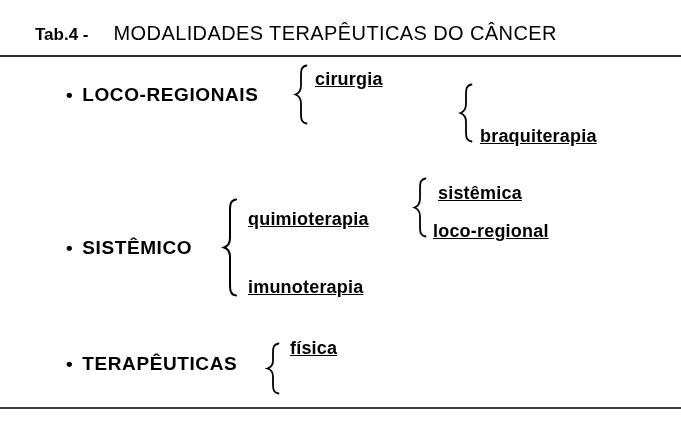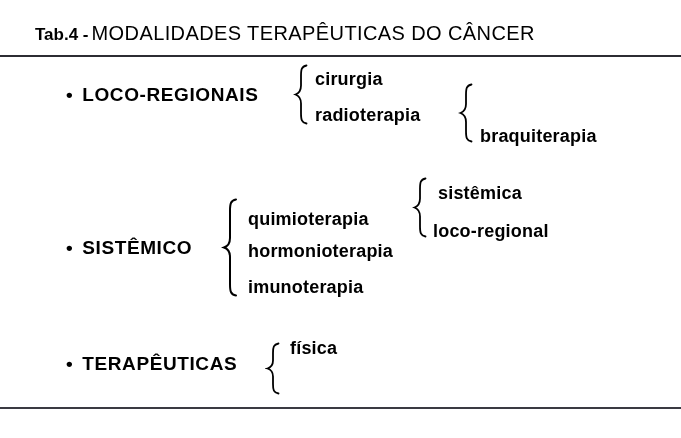--- a/index.html
+++ b/index.html
@@ -15,21 +15,21 @@
     font-family: "Liberation Sans", "DejaVu Sans", sans-serif;
     color: #000000;
     overflow: hidden;
   }
   .title-row {
     position: absolute;
     left: 35px;
     top: 22px;
     display: flex;
     align-items: baseline;
-    gap: 3px;
+    gap: 25px;
     white-space: nowrap;
   }
   .title-prefix {
     font-size: 17px;
     font-weight: bold;
   }
   .title-main {
     font-size: 20px;
     font-weight: normal;
     letter-spacing: 0.4px;
@@ -58,20 +58,21 @@
     font-size: 19px;
     line-height: 24px;
   }
   .item {
     position: absolute;
     font-size: 18px;
     font-weight: bold;
     letter-spacing: 0.2px;
     line-height: 22px;
     white-space: nowrap;
+    text-decoration: underline;
   }
   .brace {
     position: absolute;
   }
   .brace svg { display: block; }
 </style>
 </head>
 <body>
 
 <div class="page">
@@ -89,21 +90,20 @@
     <span>LOCO-REGIONAIS</span>
   </div>
 
   <div class="brace" style="left:293px; top:64px;">
     <svg width="16" height="61" viewBox="0 0 16 61" xmlns="http://www.w3.org/2000/svg">
       <path d="M13.5 1.5 C8.5 2.5 8 5.5 8 12 L8 21.5 C8 26.5 6.5 29 2.5 30.5 C6.5 32 8 34.5 8 39.5 L8 49 C8 55.5 8.5 58.5 13.5 59.5" fill="none" stroke="#000" stroke-width="1.8" stroke-linecap="round"></path>
     </svg>
   </div>
 
   <div class="item" style="left:315px; top:68px;">cirurgia</div>
-  <div class="item" style="left:315px; top:104px;">radioterapia</div>
 
   <div class="brace" style="left:458px; top:83px;">
     <svg width="16" height="60" viewBox="0 0 16 60" xmlns="http://www.w3.org/2000/svg">
       <path d="M13.5 1.5 C8.5 2.5 8 5.5 8 12 L8 21 C8 26 6.5 28.5 2.5 30 C6.5 31.5 8 34 8 39 L8 48 C8 54.5 8.5 57.5 13.5 58.5" fill="none" stroke="#000" stroke-width="1.8" stroke-linecap="round"></path>
     </svg>
   </div>
 
   <div class="item" style="left:480px; top:125px;">braquiterapia</div>
 
   <div class="section-label" style="left:66px; top:236px;">
@@ -111,21 +111,20 @@
     <span>SISTÊMICO</span>
   </div>
 
   <div class="brace" style="left:221px; top:198px;">
     <svg width="18" height="99" viewBox="0 0 18 99" xmlns="http://www.w3.org/2000/svg">
       <path d="M15 1.5 C9.5 2.5 9 6 9 13 L9 40 C9 45.5 7.5 48 3 49.5 C7.5 51 9 53.5 9 59 L9 86 C9 93 9.5 96.5 15 97.5" fill="none" stroke="#000" stroke-width="2" stroke-linecap="round"></path>
     </svg>
   </div>
 
   <div class="item" style="left:248px; top:208px;">quimioterapia</div>
-  <div class="item" style="left:248px; top:240px;">hormonioterapia</div>
   <div class="item" style="left:248px; top:276px;">imunoterapia</div>
 
   <div class="brace" style="left:412px; top:177px;">
     <svg width="16" height="61" viewBox="0 0 16 61" xmlns="http://www.w3.org/2000/svg">
       <path d="M13.5 1.5 C8.5 2.5 8 5.5 8 12 L8 21.5 C8 26.5 6.5 29 2.5 30.5 C6.5 32 8 34.5 8 39.5 L8 49 C8 55.5 8.5 58.5 13.5 59.5" fill="none" stroke="#000" stroke-width="1.8" stroke-linecap="round"></path>
     </svg>
   </div>
 
   <div class="item" style="left:438px; top:182px;">sistêmica</div>
   <div class="item" style="left:433px; top:220px;">loco-regional</div>

